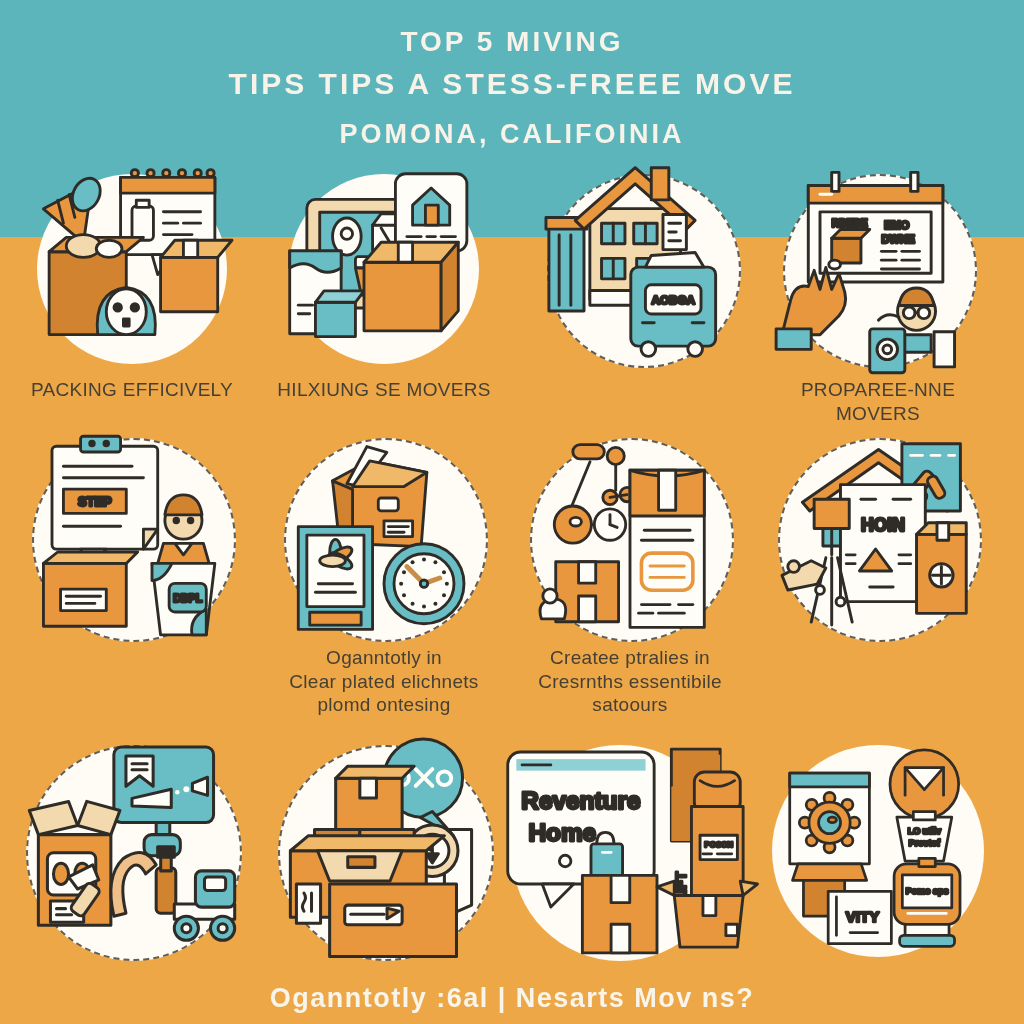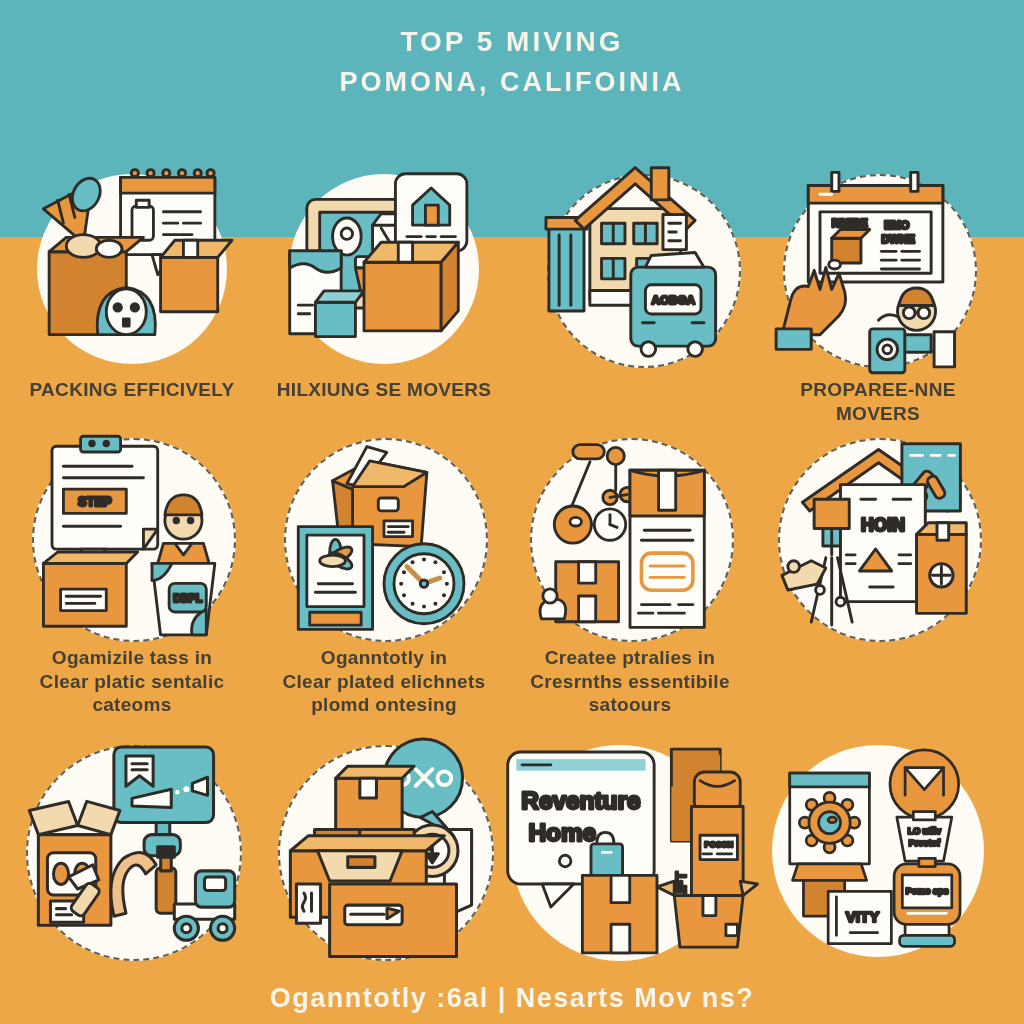--- a/index.html
+++ b/index.html
@@ -2,40 +2,41 @@
 <html><head>
 <meta charset="utf-8">
 <style>
   html,body{margin:0;padding:0;background:#888;}
   .page{position:relative;width:1024px;height:1024px;background:#eda747;overflow:hidden;
         font-family:"Liberation Sans",sans-serif;}
   .band{position:absolute;top:0;left:0;width:100%;height:237px;background:#5cb5bb;}
   .title{position:absolute;top:26px;left:0;width:100%;text-align:center;color:#f7f3e9;font-weight:bold;}
   .t1{font-size:28px;letter-spacing:3px;}
   .t2{font-size:30px;letter-spacing:3px;margin-top:9px;}
-  .t3{font-size:27px;letter-spacing:3px;margin-top:9px;}
+  .t3{font-size:27px;letter-spacing:3px;margin-top:18px;}
   .tile{position:absolute;width:240px;height:290px;}
   .circle{position:absolute;background:#fefcf5;border-radius:50%;}
   .dashed{border:2px dashed rgba(60,54,45,.8);}
   .icon{position:absolute;}
-  .caption{position:absolute;top:208px;left:0;width:100%;text-align:center;font-weight:bold;
+  .caption{position:absolute;top:208px;left:0;width:100%;text-align:center;font-weight:normal;
            font-size:19px;line-height:1.24;color:#464034;white-space:pre-line;letter-spacing:.3px;}
   .footer{position:absolute;top:983px;left:0;width:100%;text-align:center;font-weight:bold;
           font-size:27px;color:#f9f5ea;letter-spacing:1.5px;}
   svg{overflow:visible;}
   svg text{font-family:"Liberation Sans",sans-serif;font-weight:bold;fill:#2f2b26;}
 </style>
 </head>
 <body>
 
 <div class="page">
   <div class="band"></div>
 
   <div class="title">
     <div class="t1">TOP 5 MIVING</div>
+    <div class="t2">TIPS TIPS A STESS-FREEE MOVE</div>
     <div class="t3">POMONA, CALIFOINIA</div>
   </div>
 
   <div class="tile" style="left:12px;top:170px">
     <div class="circle" style="left:25px;top:4px;width:190px;height:190px"></div>
     <svg class="icon" style="left:20px;top:-4px" width="200" height="210" viewBox="0 0 140 147">
       <g stroke="#2f2b26" stroke-width="2" stroke-linejoin="round" stroke-linecap="round">
         <rect x="62" y="8" width="66" height="54" fill="#fffdf7"></rect>
         <rect x="62" y="8" width="66" height="11" fill="#e8973f"></rect>
         <g fill="#e8973f">
@@ -211,23 +212,20 @@
         <polygon points="92,78 120,78 124,92 88,92" fill="#e8973f"></polygon>
         <polygon points="100,78 106,86 112,78" fill="#fffdf7"></polygon>
         <polygon points="84,92 128,92 122,142 90,142" fill="#fffdf7"></polygon>
         <path d="M84,92 L98,92 Q92,104 84,104 Z" fill="#68bec4"></path>
         <path d="M122,142 L122,124 Q110,130 112,142 Z" fill="#68bec4"></path>
         <rect x="96,"></rect>
         <rect x="96" y="106" width="26" height="20" rx="4" fill="#68bec4"></rect>
         <text x="109" y="119" font-size="7.5" text-anchor="middle">DBPL</text>
       </g>
     </svg>
-    <div class="caption">Ogamizile tass in
-Clear platic sentalic
-cateoms</div>
   </div>
 
   <div class="tile" style="left:264px;top:438px">
     <div class="circle dashed" style="left:20px;top:0;width:200px;height:200px"></div>
     <svg class="icon" style="left:20px;top:0" width="200" height="210" viewBox="0 0 140 147">
       <g stroke="#2f2b26" stroke-width="2" stroke-linejoin="round" stroke-linecap="round">
         <polygon points="34,30 60,16 100,24 96,76 48,74" fill="#e8973f"></polygon>
         <polygon points="34,30 48,36 48,74 38,66" fill="#d2832f"></polygon>
         <polygon points="44,32 58,6 72,10 54,34" fill="#fffdf7"></polygon>
         <polygon points="60,16 100,24 84,34 48,34" fill="#f0b96a"></polygon>

